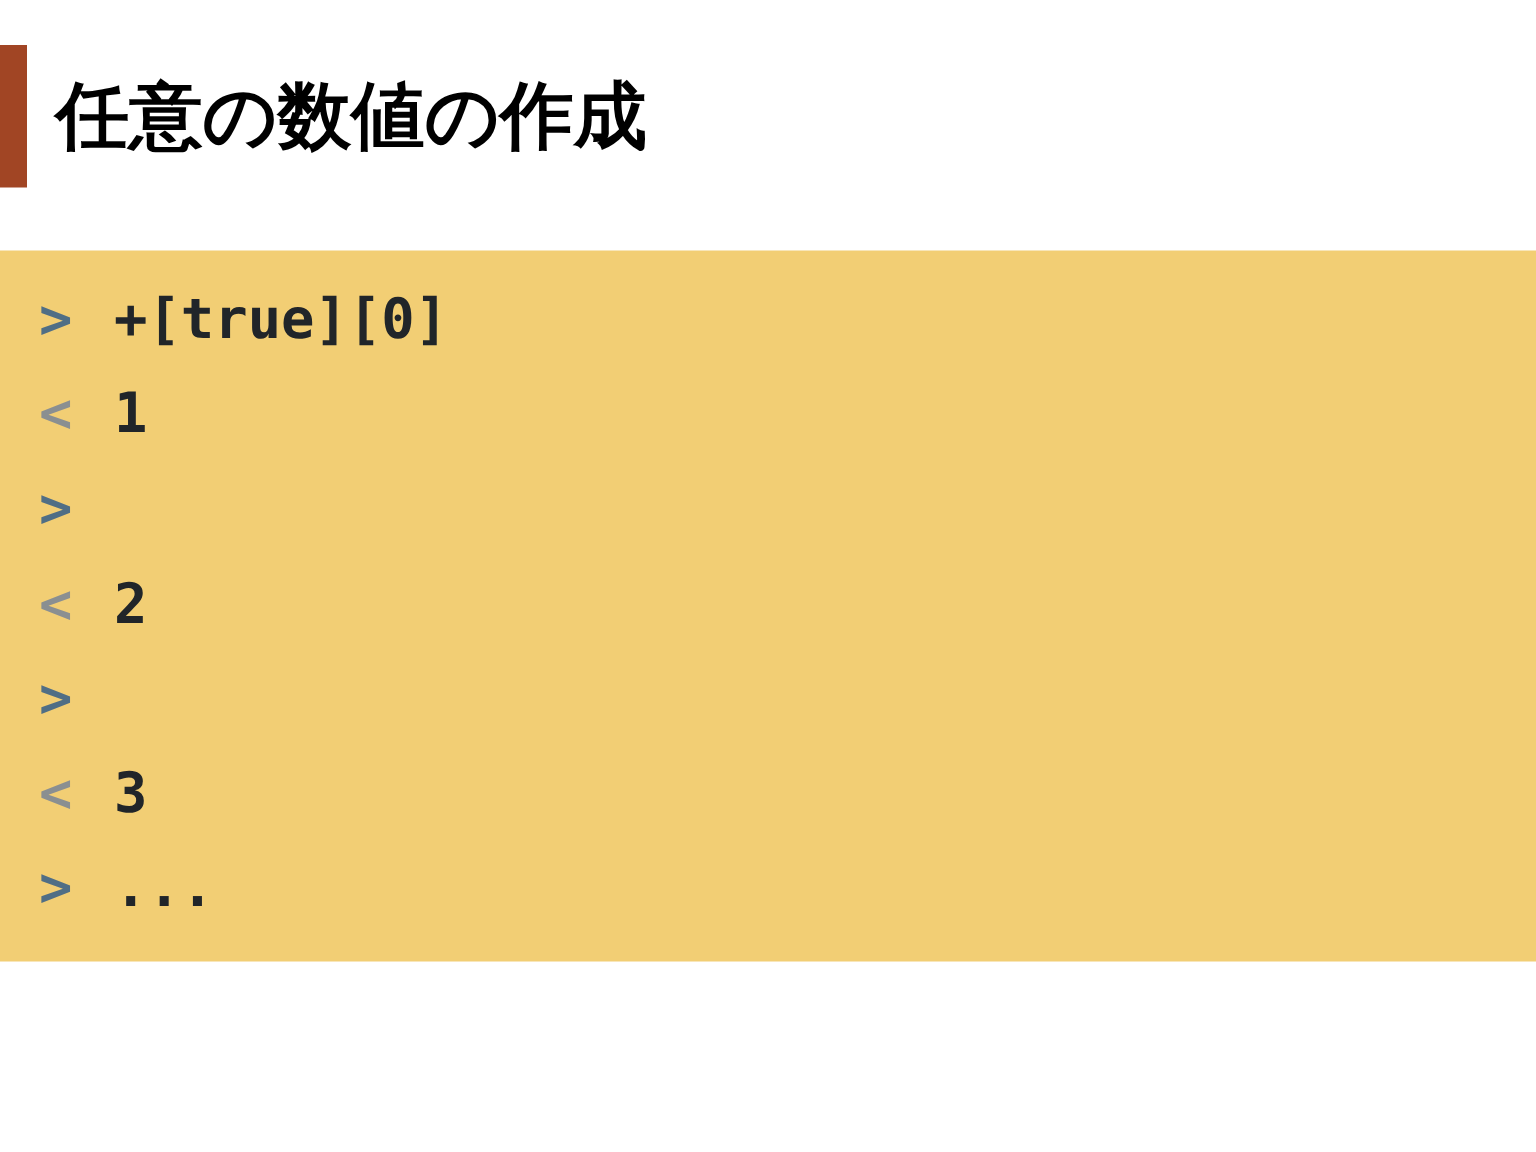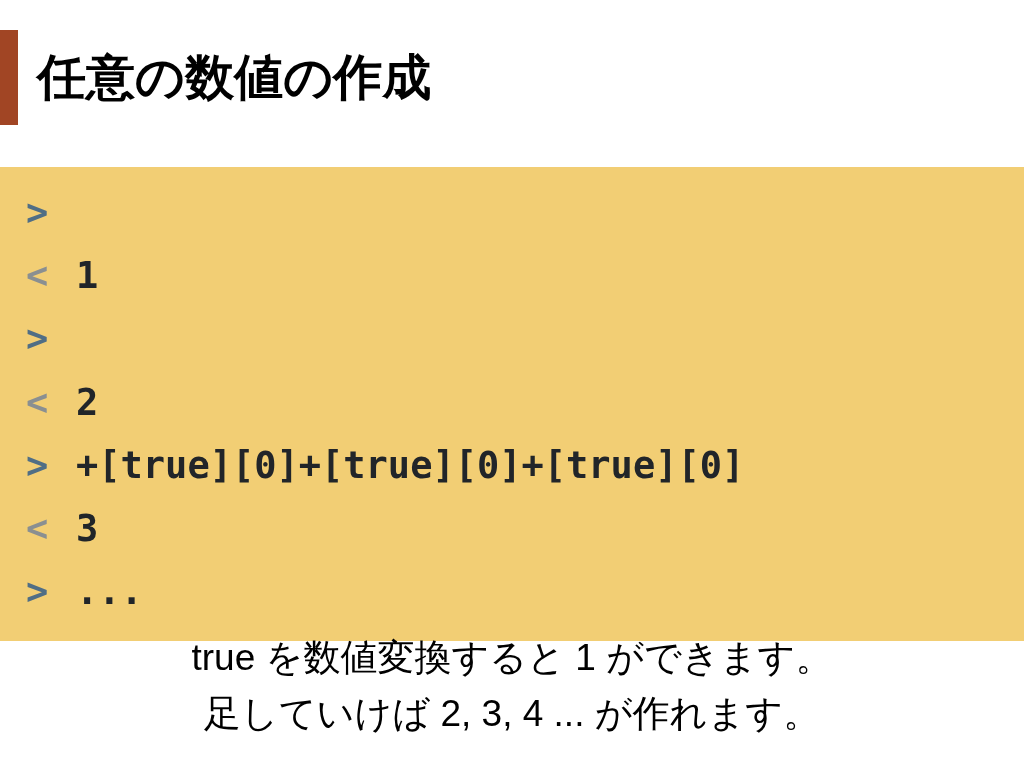--- a/index.html
+++ b/index.html
@@ -75,43 +75,39 @@
 </head>
 <body>
 
 <div class="slide">
   <div class="accent-bar"></div>
   <h1 class="title">任意の数値の作成</h1>
 
   <div class="console">
     <div class="console-row">
       <span class="prompt in">&gt;</span>
+      <span class="code">+[true][0]</span>
     </div>
     <div class="console-row">
       <span class="prompt out">&lt;</span>
       <span class="code">1</span>
     </div>
     <div class="console-row">
       <span class="prompt in">&gt;</span>
     </div>
     <div class="console-row">
       <span class="prompt out">&lt;</span>
       <span class="code">2</span>
     </div>
     <div class="console-row">
       <span class="prompt in">&gt;</span>
-      <span class="code">+[true][0]+[true][0]+[true][0]</span>
     </div>
     <div class="console-row">
       <span class="prompt out">&lt;</span>
       <span class="code">3</span>
     </div>
     <div class="console-row">
       <span class="prompt in">&gt;</span>
       <span class="code">...</span>
     </div>
   </div>
 
-  <div class="caption">
-    <div>true を数値変換すると 1 ができます。</div>
-    <div>足していけば 2, 3, 4 ... が作れます。</div>
-  </div>
 </div>
 
 </body></html>

